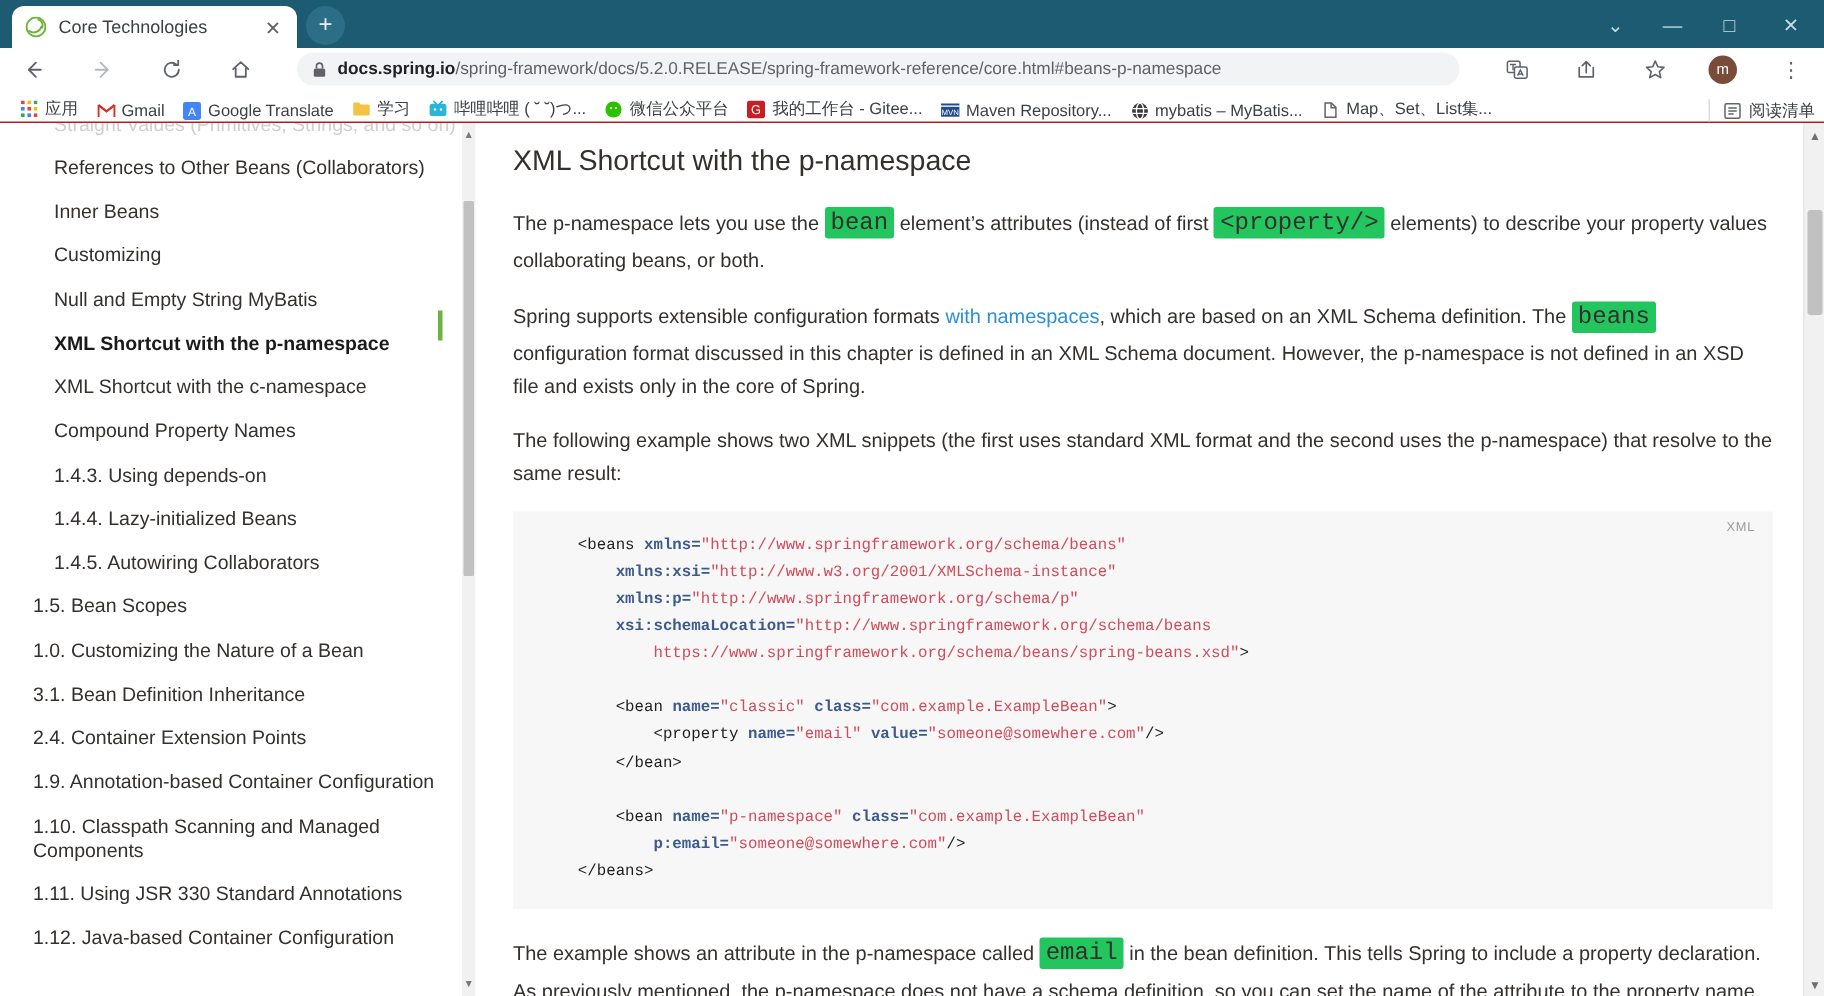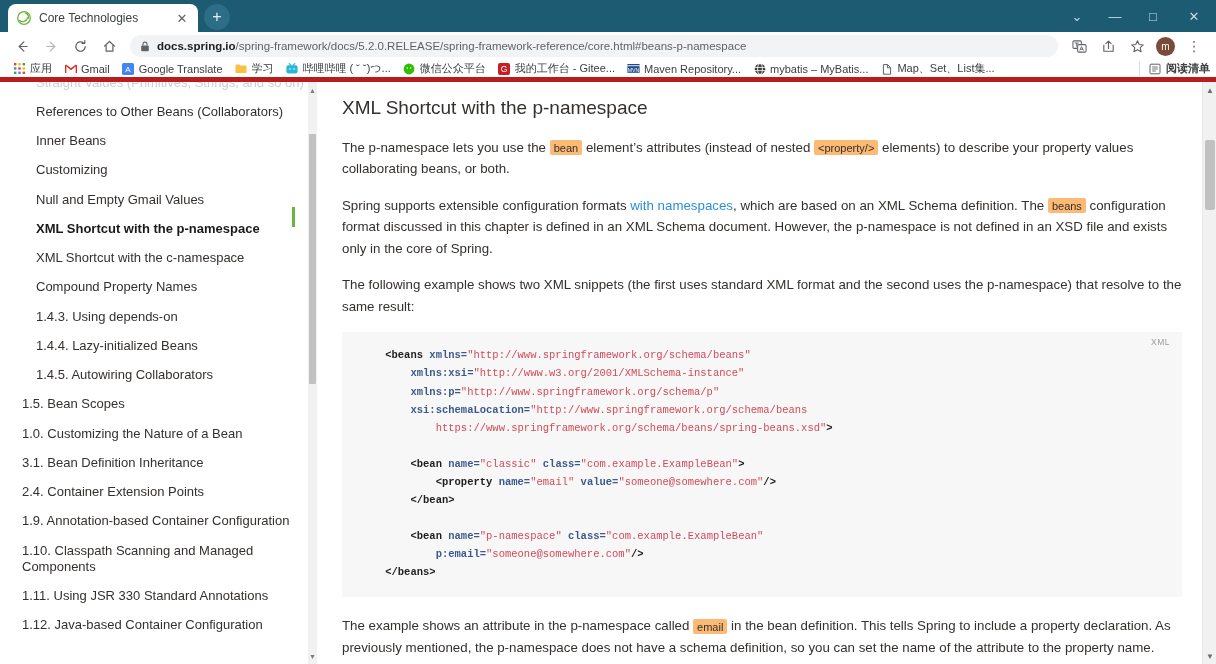--- a/index.html
+++ b/index.html
@@ -48,21 +48,21 @@
     display: flex; align-items: center;
   }
   .winbtn {
     width: 38px; height: 32px; display: flex; align-items: center;
     justify-content: center; color: #c6dbe3; font-size: 13px; cursor: pointer;
   }
   .winbtn.close { width: 44px; }
 
   .navbar {
     height: 28px; background: #ffffff; display: flex; align-items: center;
-    padding: 0 8px; gap: 1px; flex: 0 0 28px;
+    padding: 0 8px; gap: 18px; flex: 0 0 28px;
   }
   .navicon {
     width: 28px; height: 28px; display: flex; align-items: center;
     justify-content: center; color: #5f6368; cursor: pointer;
   }
   .omnibox {
     flex: 1 1 auto; height: 22px; margin: 0 6px 0 6px;
     background: #f1f3f4; border-radius: 11px;
     display: flex; align-items: center; padding: 0 10px; gap: 7px;
   }
@@ -70,23 +70,23 @@
   .url { font-size: 11.5px; color: #5f6368; white-space: nowrap;
          overflow: hidden; text-overflow: ellipsis; }
   .url b { color: #202124; font-weight: 700; }
   .avatar {
     width: 19px; height: 19px; border-radius: 50%; background: #7b4b3a;
     color: #fff; font-size: 10px; display: flex; align-items: center;
     justify-content: center; margin: 0 4px; cursor: pointer;
   }
 
   .bookmarks {
-    height: 22px; background: #ffffff; display: flex; align-items: center;
+    height: 22px; background: #ffffff; display: flex; align-items: flex-end;
     padding: 0 8px; gap: 2px; flex: 0 0 22px;
-    border-bottom: 5px solid #b91c1c; position: relative;
+    border-bottom: 1px solid #b91c1c; position: relative;
   }
   .bm {
     display: flex; align-items: center; gap: 4px; padding: 1px 5px;
     font-size: 11px; color: #3c4043; white-space: nowrap; cursor: pointer;
     max-width: 150px; overflow: hidden;
   }
   .bm-ico { width: 13px; height: 13px; flex: 0 0 13px;
             display: flex; align-items: center; justify-content: center;
             font-size: 10px; line-height: 1; }
   .bm-label { overflow: hidden; text-overflow: ellipsis; }
@@ -132,40 +132,40 @@
   }
   h2.sect {
     font-size: 19px; font-weight: 400; color: #34302d;
     margin: 8px 0 16px 0; line-height: 1.3;
   }
   p.body {
     font-size: 13.3px; line-height: 1.62; color: #34302d;
     margin: 0 0 15px 0;
   }
   code.inline {
-    font-family: Liberation Sans, sans-serif; font-size: 11px;
-    background: #fdba74; color: #34302d; padding: 1.5px 4px;
+    font-family: Liberation Mono, monospace; font-size: 16px;
+    background: #22c55e; color: #34302d; padding: 1.5px 4px;
     border-radius: 2px; white-space: nowrap;
   }
   a.link { color: #2c8fd6; text-decoration: none; }
 
   .codeblock {
     background: #f7f7f7; padding: 14px 18px 16px 18px; position: relative;
     margin: 0 0 18px 0;
   }
   .codeblock .lang {
     position: absolute; top: 5px; right: 12px;
     font-size: 8.5px; color: #9a9a9a; letter-spacing: .5px;
   }
   pre.code {
     margin: 0; font-family: "Liberation Mono", monospace;
     font-size: 10.5px; line-height: 1.72; color: #333333;
     white-space: pre; overflow: hidden;
   }
-  .t-tag  { color: #1d1d1d; font-weight: 700; }
+  .t-tag  { color: #1d1d1d; font-weight: 400; }
   .t-attr { color: #3c5a8c; font-weight: bold; }
   .t-str  { color: #d14b5a; }
   .t-pun  { color: #333333; }
 
   .pagescroll {
     position: absolute; right: 0; top: 0; bottom: 0; width: 14px;
     background: #f1f1f1; border-left: 1px solid #e8e8e8;
   }
   .pagescroll .thumb {
     position: absolute; left: 2px; width: 10px; background: #c1c1c1;
@@ -375,33 +375,33 @@
       <span class="bm-label">Map、Set、List集...</span>
     </div>
 
     <div class="bm-right">
       <span class="bm-ico">
         <svg width="12" height="12" viewBox="0 0 12 12">
             <rect x="1" y="1.2" width="10" height="9.6" rx="1" fill="none" stroke="#5f6368" stroke-width="1"></rect>
             <path d="M3.2 4 h5.6 M3.2 6 h5.6 M3.2 8 h3.6" stroke="#5f6368" stroke-width=".9"></path>
           </svg>
       </span>
-      <span class="bm-label" style="font-size:11px;color:#3c4043;font-weight:bold;">阅读清单</span>
+      <span class="bm-label" style="font-size:11px;color:#3c4043;">阅读清单</span>
     </div>
   </div>
 
   <div class="page">
 
     <nav class="toc">
       <div class="toc-inner">
         <div class="toc-item lvl2 clipped" style="margin-top:-16px;">Straight Values (Primitives, Strings, and so on)</div>
         <div class="toc-item lvl2">References to Other Beans (Collaborators)</div>
         <div class="toc-item lvl2">Inner Beans</div>
         <div class="toc-item lvl2">Customizing</div>
-        <div class="toc-item lvl2">Null and Empty Gmail Values</div>
+        <div class="toc-item lvl2">Null and Empty String MyBatis</div>
         <div class="toc-item lvl2 current">XML Shortcut with the p-namespace</div>
         <div class="toc-item lvl2">XML Shortcut with the c-namespace</div>
         <div class="toc-item lvl2">Compound Property Names</div>
         <div class="toc-item lvl2">1.4.3. Using depends-on</div>
         <div class="toc-item lvl2">1.4.4. Lazy-initialized Beans</div>
         <div class="toc-item lvl2">1.4.5. Autowiring Collaborators</div>
         <div class="toc-item">1.5. Bean Scopes</div>
         <div class="toc-item">1.0. Customizing the Nature of a Bean</div>
         <div class="toc-item">3.1. Bean Definition Inheritance</div>
         <div class="toc-item">2.4. Container Extension Points</div>
@@ -417,21 +417,21 @@
         <div class="arrow" style="top:2px;">▲</div>
         <div class="thumb" style="top:52px;height:250px;"></div>
         <div class="arrow" style="bottom:2px;">▼</div>
       </div>
     </nav>
 
     <main class="content">
       <h2 class="sect">XML Shortcut with the p-namespace</h2>
 
       <p class="body">
-        <span>The p-namespace lets you use the </span><code class="inline">bean</code><span> element’s attributes (instead of nested </span><code class="inline">&lt;property/&gt;</code><span> elements) to describe your property values collaborating beans, or both.</span>
+        <span>The p-namespace lets you use the </span><code class="inline">bean</code><span> element’s attributes (instead of first </span><code class="inline">&lt;property/&gt;</code><span> elements) to describe your property values collaborating beans, or both.</span>
       </p>
 
       <p class="body">
         <span>Spring supports extensible configuration formats </span><a class="link" href="#">with namespaces</a><span>, which are based on an XML Schema definition. The </span><code class="inline">beans</code><span> configuration format discussed in this chapter is defined in an XML Schema document. However, the p-namespace is not defined in an XSD file and exists only in the core of Spring.</span>
       </p>
 
       <p class="body">The following example shows two XML snippets (the first uses standard XML format and the second uses the p-namespace) that resolve to the same result:</p>
 
       <div class="codeblock">
         <span class="lang">XML</span>

